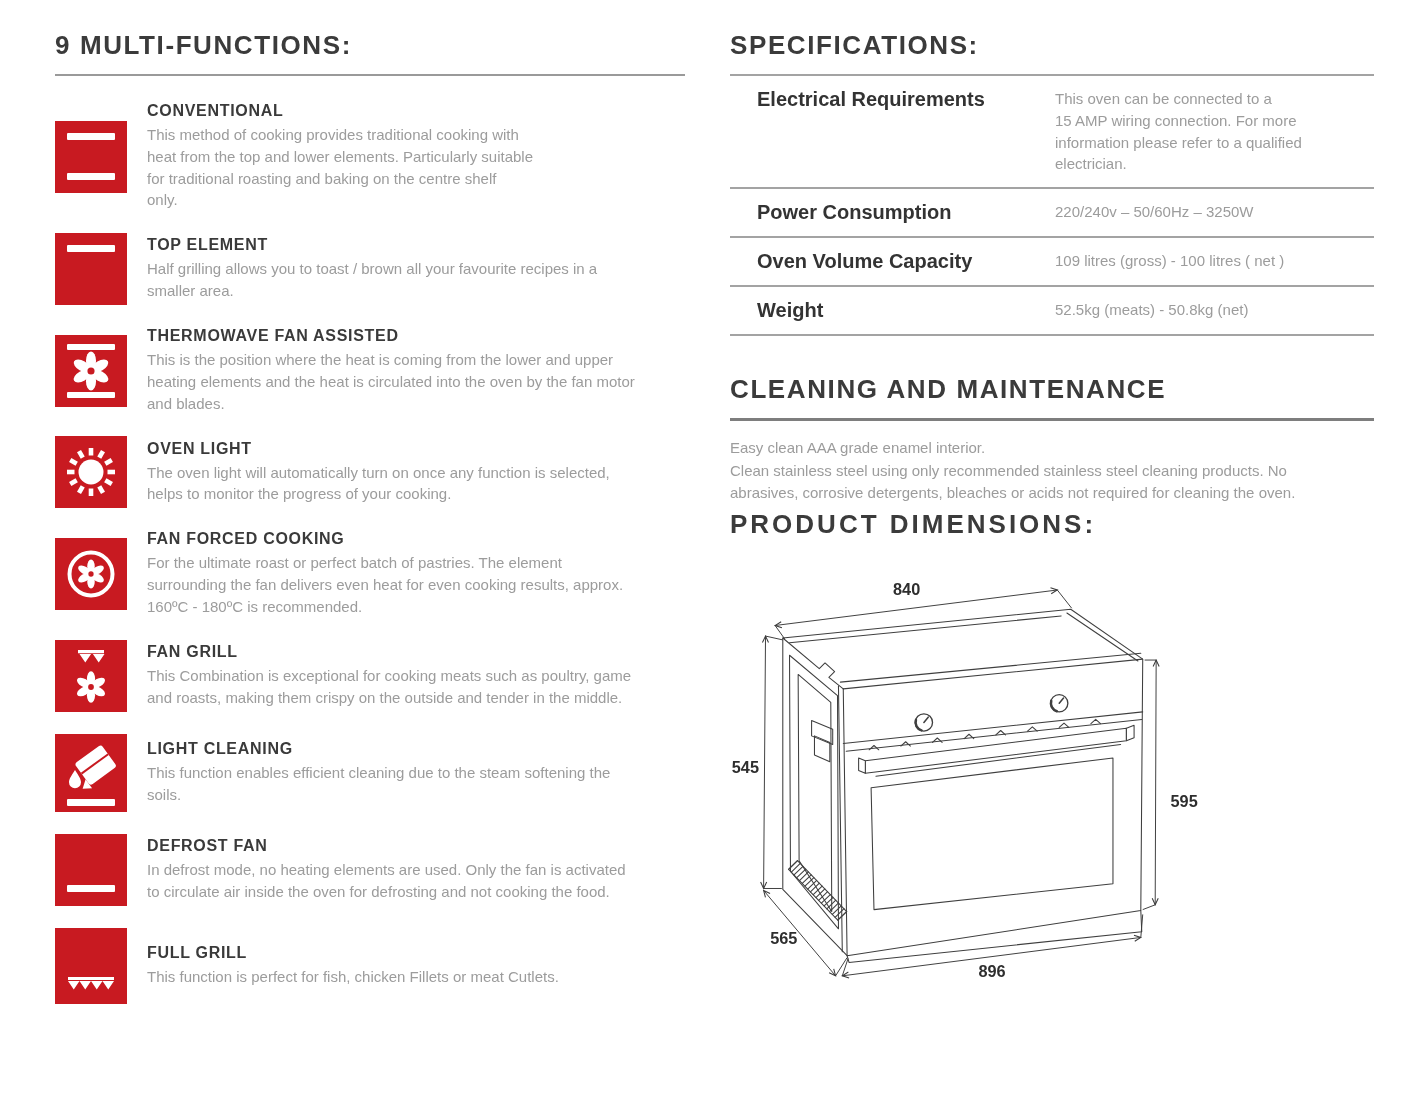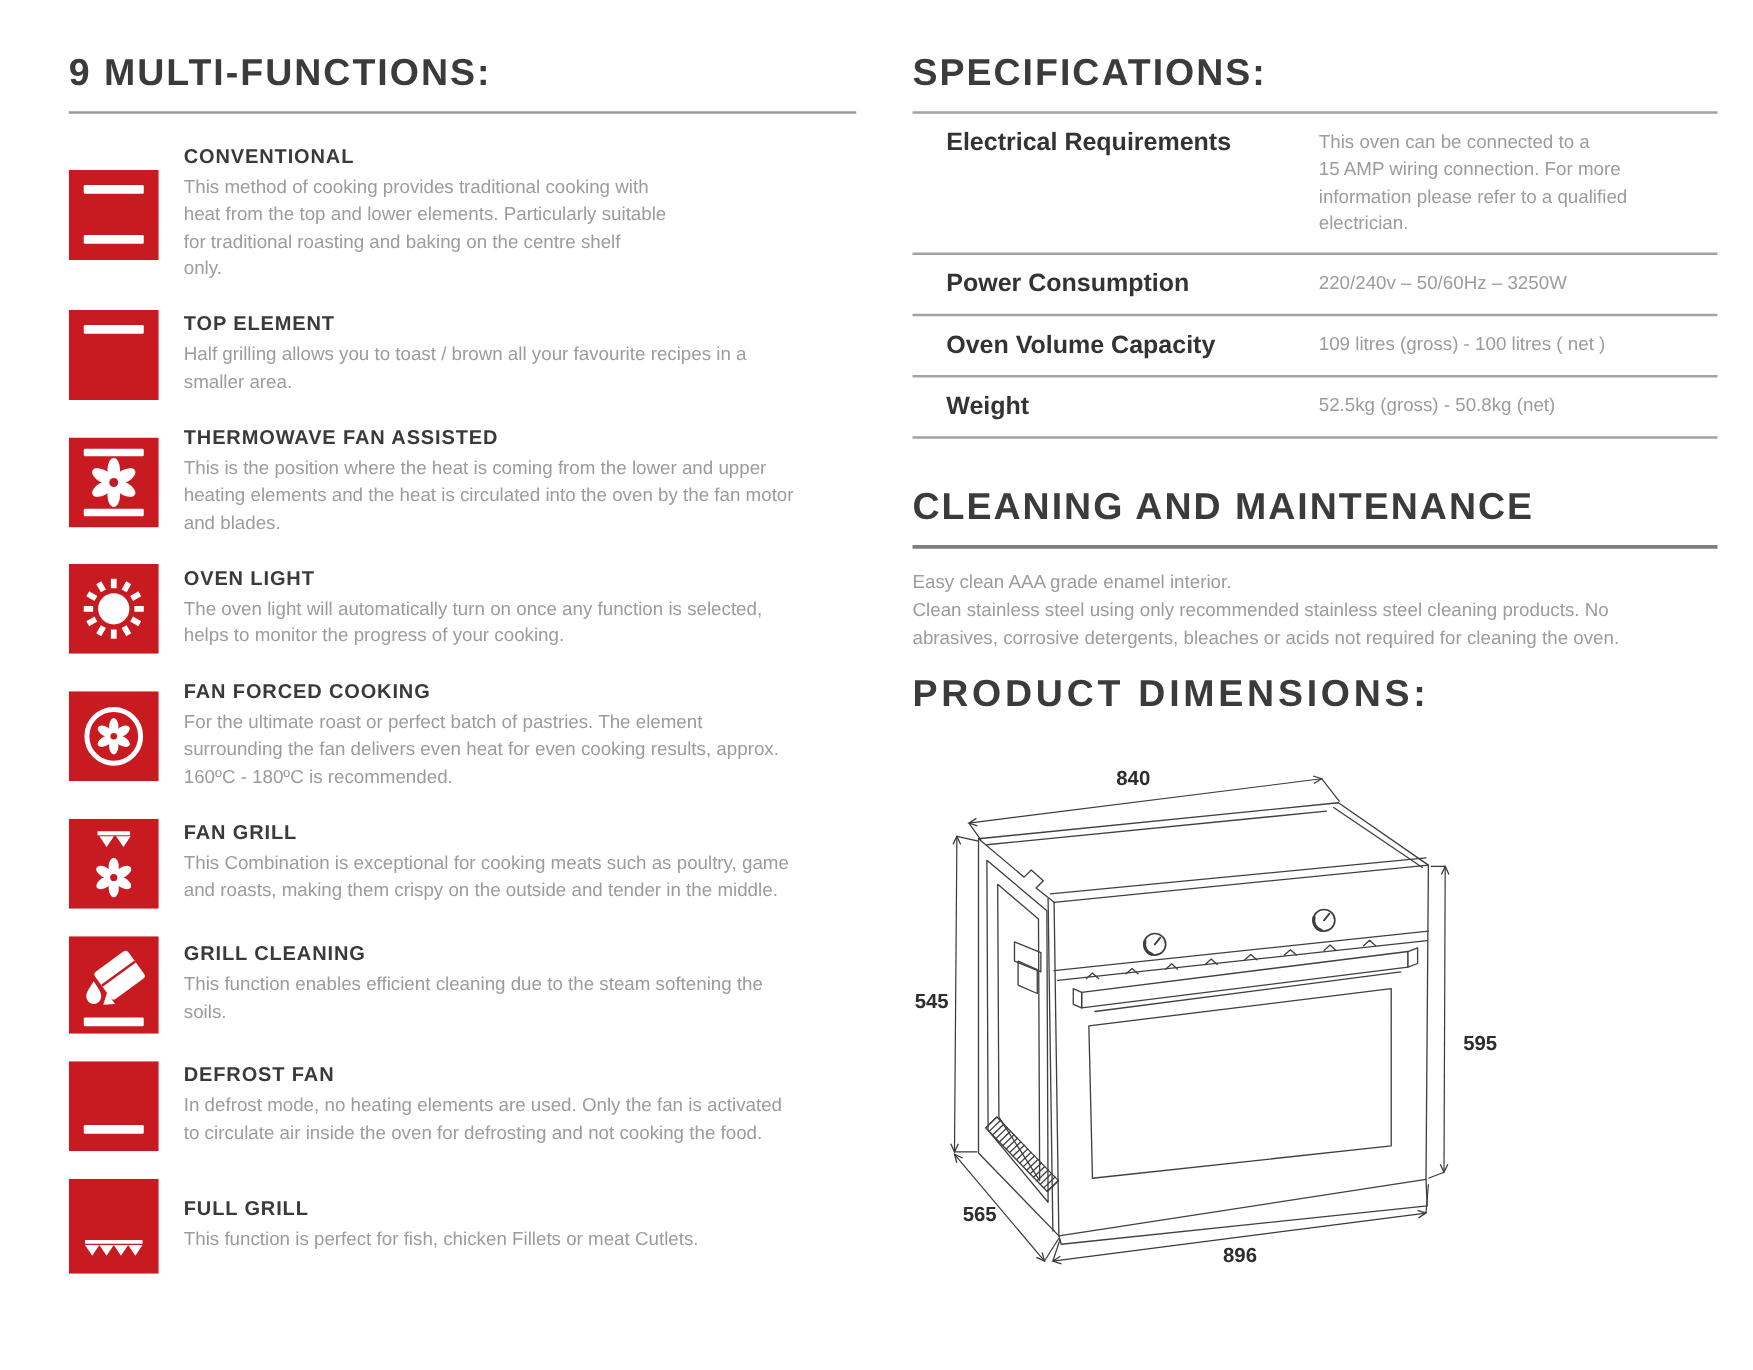--- a/index.html
+++ b/index.html
@@ -7,22 +7,22 @@
   html,body{margin:0;padding:0;}
   body{
     width:1402px;height:1096px;overflow:hidden;background:#fff;
     font-family:"Liberation Sans", sans-serif;
   }
   .page{display:flex;padding:26px 28px 0 55px;gap:45px;}
   .col-left{width:630px;flex:none;}
   .col-right{width:644px;flex:none;}
 
   h2.section{
-    font-size:30px;font-weight:700;letter-spacing:1.6px;color:var(--heading);
-    margin:16px 0 13px 0;
+    font-size:26px;font-weight:700;letter-spacing:1.6px;color:var(--heading);
+    margin:4px 0 13px 0;
   }
   h2.wide{letter-spacing:3px;}
   .rule{height:2px;background:#9a9a9a;border:none;margin:0 0 26px 0;}
   .rule-dark{height:3px;background:#7e7e7e;border:none;margin:0 0 16px 0;}
 
   
   .mf-item{display:flex;gap:20px;margin-bottom:22px;align-items:center;}
   .mf-icon{flex:none;width:72px;}
   .mf-icon svg{display:block;}
   .ic-bg{fill:var(--accent);}
@@ -190,21 +190,21 @@
           <g transform="translate(40,31) rotate(-36)">
             <rect class="ic-fg" x="-16" y="-13" width="33" height="27" rx="3"></rect>
             <line class="ic-redline" x1="-16" y1="-1" x2="17" y2="-1" stroke-width="2"></line>
             <path class="ic-fg" d="M-16,6 l-8,6 l8,5 z"></path>
           </g>
           <path class="ic-fg" d="M20,36 C23.5,41.5 26,44.8 26,48.2 A6,6 0 1 1 14,48.2 C14,44.8 16.5,41.5 20,36 Z"></path>
           <rect class="ic-fg" x="12" y="65" width="48" height="7" rx="1"></rect>
           </svg>
       </div>
       <div class="mf-text">
-        <h3>GRILL CLEANING</h3>
+        <h3>LIGHT CLEANING</h3>
         <p>This function enables efficient cleaning due to the steam softening the
 soils.</p>
       </div>
     </div>
 
     <div class="mf-item">
       <div class="mf-icon">
         <svg width="72" height="72" viewBox="0 0 72 72">
             <rect class="ic-bg" width="72" height="72"></rect>
             <rect class="ic-fg" x="12" y="51" width="48" height="7" rx="1"></rect>
@@ -245,21 +245,21 @@
       <div class="spec-row">
         <div class="spec-label">Power Consumption</div>
         <div class="spec-value">220/240v – 50/60Hz – 3250W</div>
       </div>
       <div class="spec-row">
         <div class="spec-label">Oven Volume Capacity</div>
         <div class="spec-value">109 litres (gross) - 100 litres ( net )</div>
       </div>
       <div class="spec-row">
         <div class="spec-label">Weight</div>
-        <div class="spec-value">52.5kg (gross) - 50.8kg (net)</div>
+        <div class="spec-value">52.5kg (meats) - 50.8kg (net)</div>
       </div>
     </div>
 
     <h2 class="section">CLEANING AND MAINTENANCE</h2>
     <hr class="rule-dark">
     <div class="clean-text">
       <p>Easy clean AAA grade enamel interior.</p>
       <p>Clean stainless steel using only recommended stainless steel cleaning products. No
 abrasives, corrosive detergents, bleaches or acids not required for cleaning the oven.</p>
     </div>

